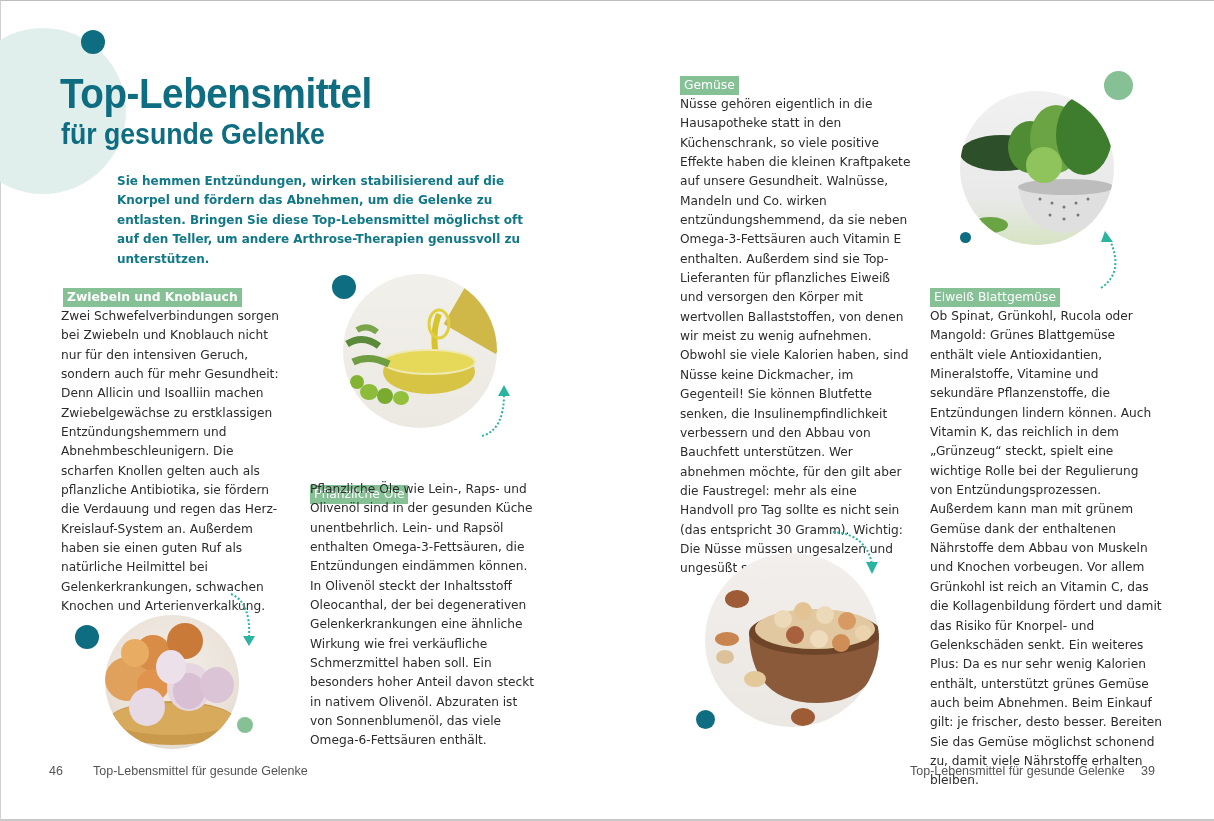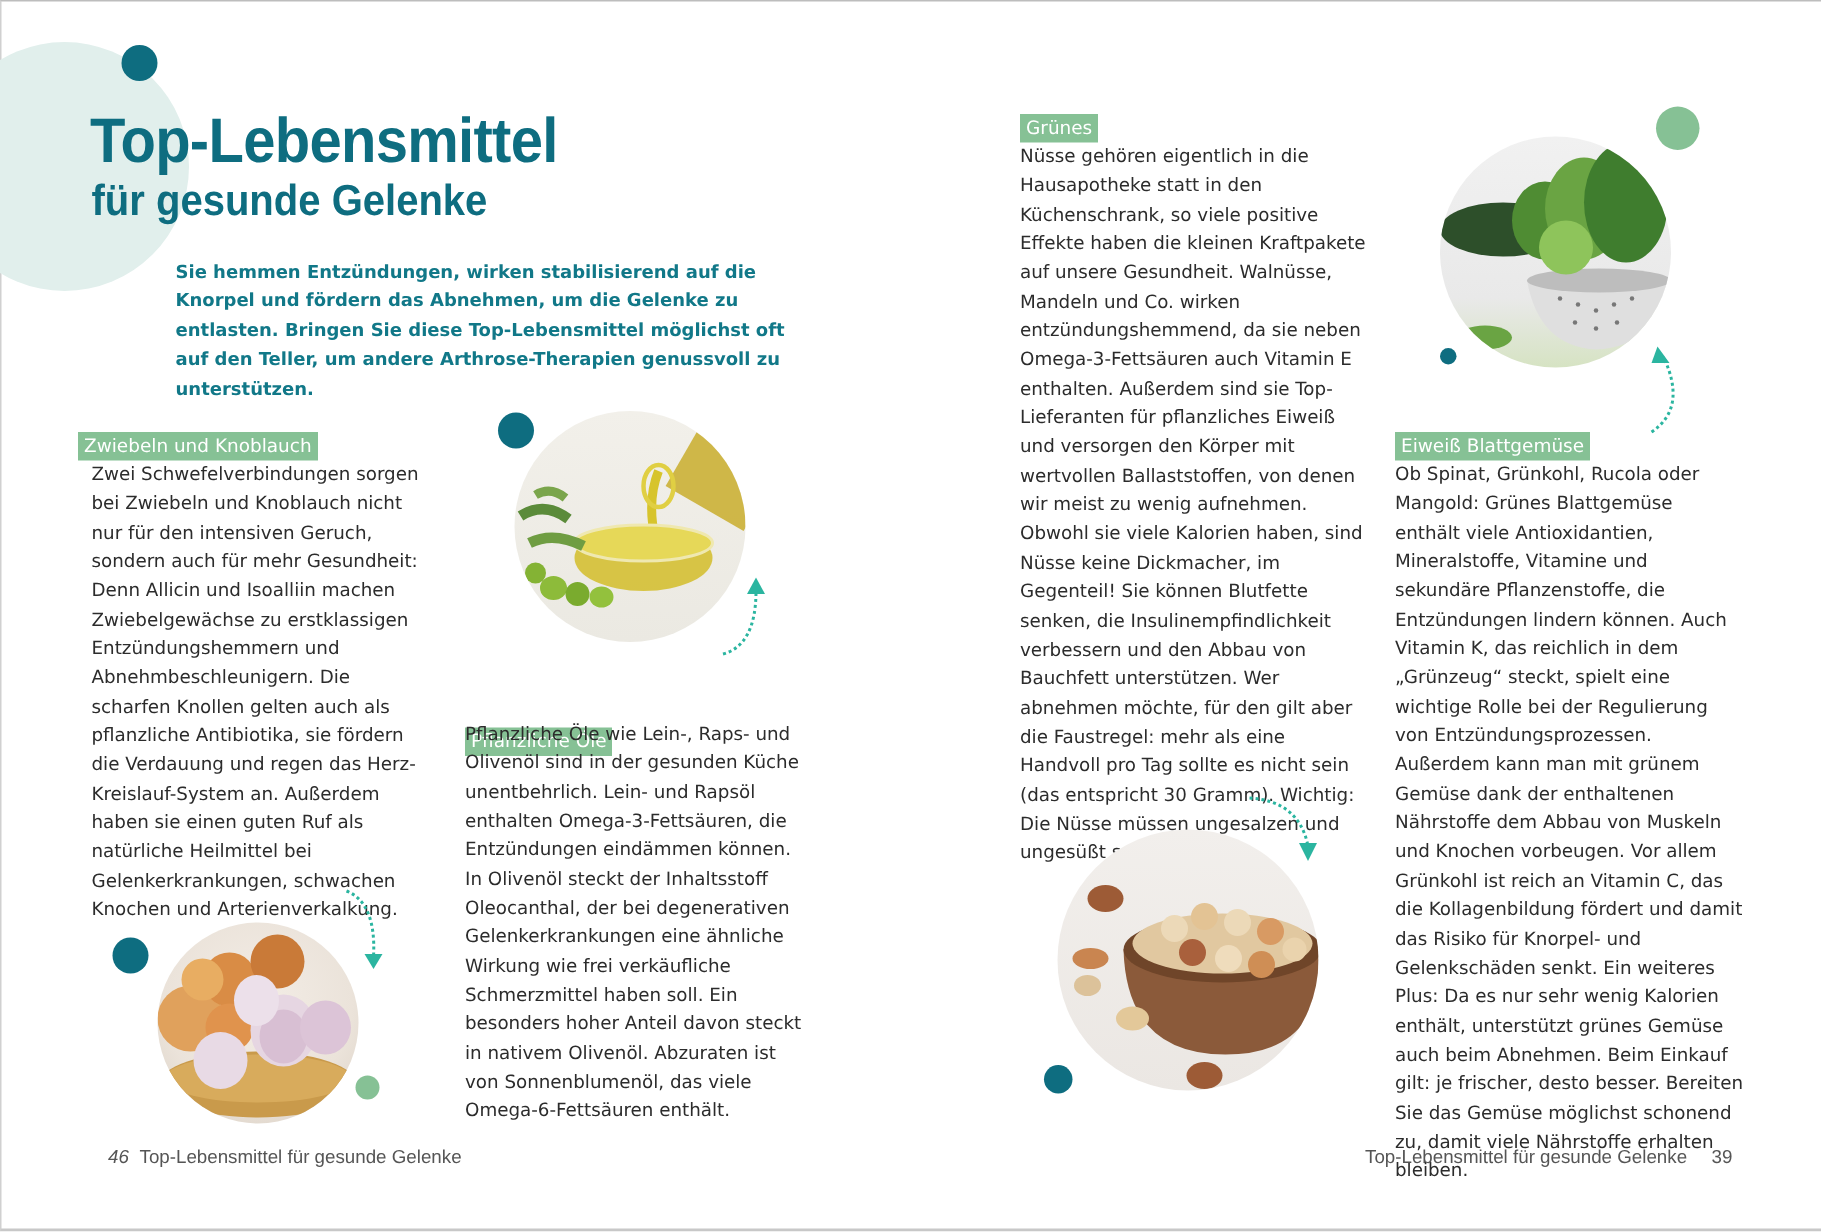--- a/index.html
+++ b/index.html
@@ -29,21 +29,21 @@
 
 <div class="frame"></div>
 
 <div class="dot mint" style="left:-40px; top:28px; width:166px; height:166px;"></div>
 <div class="dot teal" style="left:81px; top:30px; width:24px; height:24px;"></div>
 
 <div class="title1">Top-Lebensmittel</div>
 <div class="title2">für gesunde Gelenke</div>
 <div class="intro">Sie hemmen Entzündungen, wirken stabilisierend auf die Knorpel und fördern das Abnehmen, um die Gelenke zu entlasten. Bringen Sie diese Top-Lebensmittel möglichst oft auf den Teller, um andere Arthrose-Therapien genussvoll zu unterstützen.</div>
 
-<div class="label" style="left:52px; top:288px;">Zwiebeln und Knoblauch</div>
+<div class="label" style="left:63px; top:288px;font-weight:bold;">Zwiebeln und Knoblauch</div>
 <div class="body" style="left:61px; top:307px; width:226px;">Zwei Schwefelverbindungen sorgen bei Zwiebeln und Knoblauch nicht nur für den intensiven Geruch, sondern auch für mehr Gesundheit: Denn Allicin und Isoalliin machen Zwiebelgewächse zu erstklassigen Entzündungshemmern und Abnehmbeschleunigern. Die scharfen Knollen gelten auch als pflanzliche Antibiotika, sie fördern die Verdauung und regen das Herz-Kreislauf-System an. Außerdem haben sie einen guten Ruf als natürliche Heilmittel bei Gelenkerkrankungen, schwachen Knochen und Arterienverkalkung.</div>
 
 <div class="dot teal" style="left:75px; top:625px; width:24px; height:24px;"></div>
 <div class="photo" style="left:105px; top:615px; width:134px; height:134px; background: radial-gradient(circle at 50% 40%, #f3ede6 0%, #ebe3da 60%, #d9cfc3 100%);">
   <svg width="134" height="134" viewBox="0 0 134 134">
     <ellipse cx="67" cy="108" rx="66" ry="22" fill="#c99a4b"></ellipse>
     <ellipse cx="67" cy="104" rx="62" ry="16" fill="#d8ab5c"></ellipse>
     <circle cx="22" cy="64" r="22" fill="#e0a15c"></circle>
     <circle cx="48" cy="38" r="18" fill="#d98c45"></circle>
     <circle cx="80" cy="26" r="18" fill="#c97a38"></circle>
@@ -81,21 +81,21 @@
   </svg>
 </div>
 <svg class="arrow" style="left:478px; top:382px;" width="34" height="60" viewBox="0 0 34 60">
   <path d="M4 54 Q 26 48 26 12" fill="none" stroke="#2bb5a0" stroke-width="2" stroke-dasharray="2 2"></path>
   <polygon points="20,14 32,14 26,3" fill="#2bb5a0"></polygon>
 </svg>
 
 <div class="label" style="left:310px; top:461px;margin-top:24px;">Pflanzliche Öle</div>
 <div class="body" style="left:310px; top:480px; width:228px;">Pflanzliche Öle wie Lein-, Raps- und Olivenöl sind in der gesunden Küche unentbehrlich. Lein- und Rapsöl enthalten Omega-3-Fettsäuren, die Entzündungen eindämmen können. In Olivenöl steckt der Inhaltsstoff Oleocanthal, der bei degenerativen Gelenkerkrankungen eine ähnliche Wirkung wie frei verkäufliche Schmerzmittel haben soll. Ein besonders hoher Anteil davon steckt in nativem Olivenöl. Abzuraten ist von Sonnenblumenöl, das viele Omega-6-Fettsäuren enthält.</div>
 
-<div class="label" style="left:680px; top:76px;">Grünes</div>
+<div class="label" style="left:680px; top:76px;">Gemüse</div>
 <div class="body" style="left:680px; top:95px; width:232px;">Nüsse gehören eigentlich in die Hausapotheke statt in den Küchenschrank, so viele positive Effekte haben die kleinen Kraftpakete auf unsere Gesundheit. Walnüsse, Mandeln und Co. wirken entzündungshemmend, da sie neben Omega-3-Fettsäuren auch Vitamin E enthalten. Außerdem sind sie Top-Lieferanten für pflanzliches Eiweiß und versorgen den Körper mit wertvollen Ballaststoffen, von denen wir meist zu wenig aufnehmen. Obwohl sie viele Kalorien haben, sind Nüsse keine Dickmacher, im Gegenteil! Sie können Blutfette senken, die Insulinempfindlichkeit verbessern und den Abbau von Bauchfett unterstützen. Wer abnehmen möchte, für den gilt aber die Faustregel: mehr als eine Handvoll pro Tag sollte es nicht sein (das entspricht 30 Gramm). Wichtig: Die Nüsse müssen ungesalzen und ungesüßt sein.</div>
 
 <svg class="arrow" style="left:830px; top:528px;" width="50" height="50" viewBox="0 0 50 50">
   <path d="M3 4 Q 36 6 42 36" fill="none" stroke="#2bb5a0" stroke-width="2" stroke-dasharray="2 2"></path>
   <polygon points="36,34 48,34 42,46" fill="#2bb5a0"></polygon>
 </svg>
 <div class="photo" style="left:705px; top:553px; width:174px; height:174px; background: linear-gradient(180deg, #f2efec 0%, #ebe7e3 100%);">
   <svg width="174" height="174" viewBox="0 0 174 174">
     <path d="M44 80 Q 46 150 112 150 Q 178 150 176 80 Z" fill="#8b5a3a"></path>
     <ellipse cx="110" cy="80" rx="66" ry="22" fill="#6f4529"></ellipse>
@@ -142,16 +142,16 @@
 </div>
 <div class="dot teal" style="left:960px; top:232px; width:11px; height:11px;"></div>
 <svg class="arrow" style="left:1095px; top:228px;" width="30" height="64" viewBox="0 0 30 64">
   <path d="M6 60 Q 30 44 14 10" fill="none" stroke="#2bb5a0" stroke-width="2" stroke-dasharray="2 2"></path>
   <polygon points="6,14 18,14 10,3" fill="#2bb5a0"></polygon>
 </svg>
 
 <div class="label" style="left:930px; top:288px;">Eiweiß Blattgemüse</div>
 <div class="body" style="left:930px; top:307px; width:232px;">Ob Spinat, Grünkohl, Rucola oder Mangold: Grünes Blattgemüse enthält viele Antioxidantien, Mineralstoffe, Vitamine und sekundäre Pflanzenstoffe, die Entzündungen lindern können. Auch Vitamin K, das reichlich in dem „Grünzeug“ steckt, spielt eine wichtige Rolle bei der Regulierung von Entzündungsprozessen. Außerdem kann man mit grünem Gemüse dank der enthaltenen Nährstoffe dem Abbau von Muskeln und Knochen vorbeugen. Vor allem Grünkohl ist reich an Vitamin C, das die Kollagenbildung fördert und damit das Risiko für Knorpel- und Gelenkschäden senkt. Ein weiteres Plus: Da es nur sehr wenig Kalorien enthält, unterstützt grünes Gemüse auch beim Abnehmen. Beim Einkauf gilt: je frischer, desto besser. Bereiten Sie das Gemüse möglichst schonend zu, damit viele Nährstoffe erhalten bleiben.</div>
 
-<div class="footer" style="left:72px;font-style:italic;">46</div>
+<div class="footer" style="left:49px;">46</div>
 <div class="footer" style="left:93px;">Top-Lebensmittel für gesunde Gelenke</div>
 <div class="footer" style="left:910px;">Top-Lebensmittel für gesunde Gelenke</div>
 <div class="footer" style="left:1141px;">39</div>
 
 </body></html>

